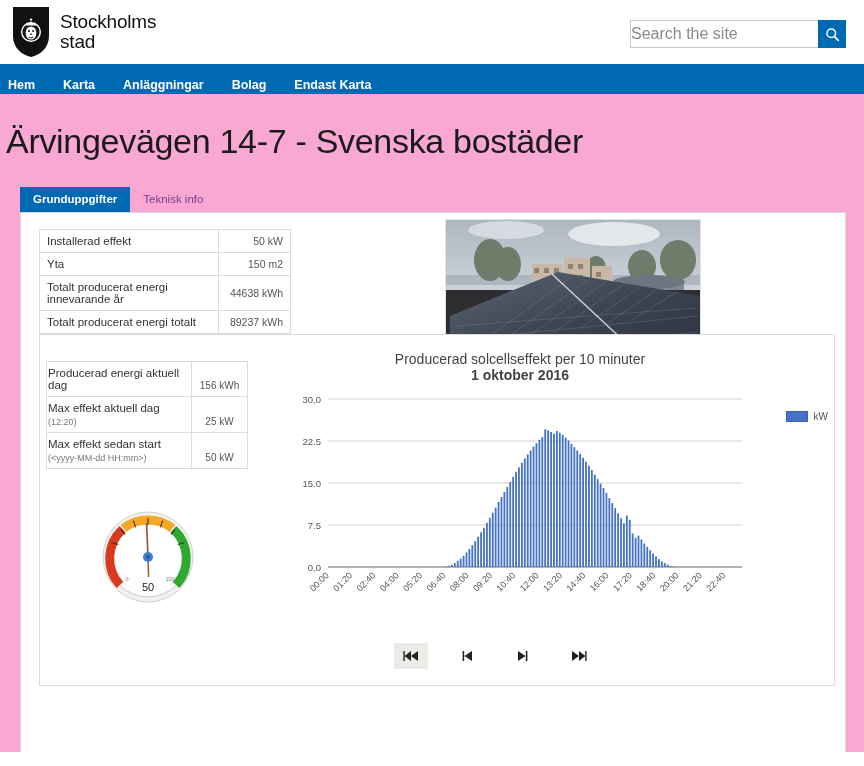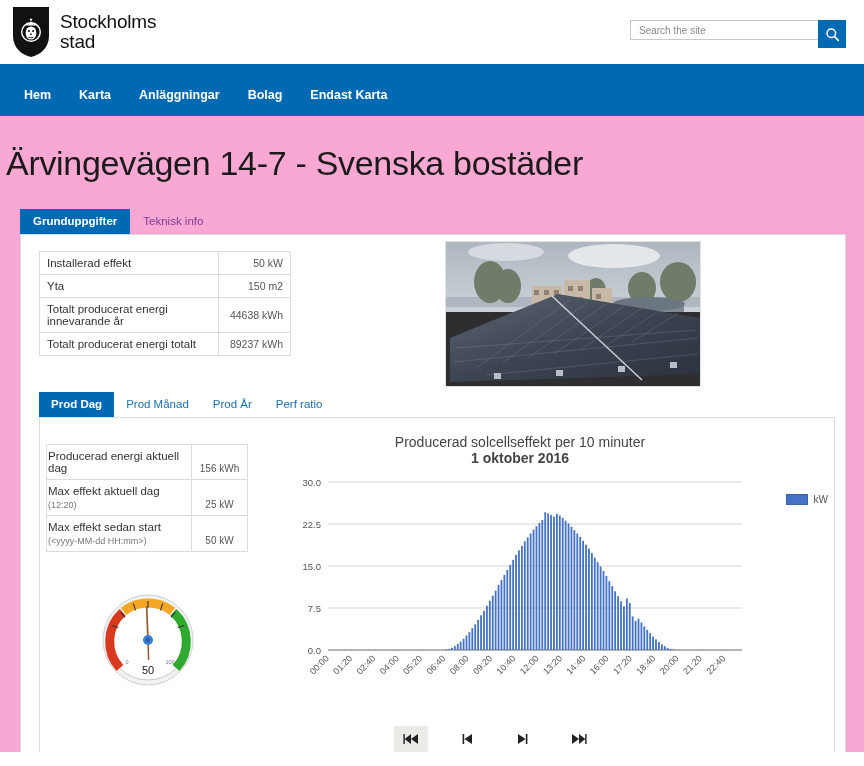--- a/index.html
+++ b/index.html
@@ -21,34 +21,34 @@
   .crest { width: 38px; height: 52px; }
   .logo-text {
     margin-left: 10px; font-size: 19px; line-height: 20px;
     color: #111; font-weight: 400; letter-spacing: -0.2px;
   }
   .search-box {
     position: absolute; right: 18px; top: 20px;
     display: flex; align-items: stretch; height: 28px;
   }
   .search-input {
-    width: 188px; height: 20px; border: 1px solid #c9c9c9; border-right: none;
-    padding: 0 8px; font-size: 10px; color: #666;
+    width: 188px; height: 28px; border: 1px solid #c9c9c9; border-right: none;
+    padding: 0 0; font-size: 16px; color: #666;
     font-family: "Liberation Sans", sans-serif; outline: none; background: #fff;
   }
   .search-input::placeholder { color: #8a8a8a; }
   .search-btn {
     width: 28px; height: 28px; background: #0069b4; border: none;
     display: flex; align-items: center; justify-content: center; cursor: pointer; padding: 0;
   }
 
   
   .navbar {
-    height: 52px; background: #0069b4; display: flex; align-items: flex-end;
-    padding-left: 20px;
+    height: 30px; background: #0069b4; display: flex; align-items: flex-start;
+    padding-left: 4px;
   }
   .nav-item {
     color: #fff; font-size: 12.5px; font-weight: bold;
     padding: 0 14px; line-height: 42px; cursor: pointer; white-space: nowrap;
   }
   .nav-item:first-child { padding-left: 4px; }
 
   
   .page-title {
     font-size: 34px; font-weight: 400; color: #1a1a1a;
@@ -266,26 +266,20 @@
         <line x1="106" y1="54" x2="196" y2="138" stroke="#dfe4ea" stroke-width="1.6" opacity="0.85"></line>
         <g fill="#b9bfc6">
           <rect x="48" y="131" width="7" height="6"></rect>
             <rect x="110" y="128" width="7" height="6"></rect>
           <rect x="172" y="124" width="7" height="6"></rect>
             <rect x="224" y="120" width="7" height="6"></rect>
         </g>
       </svg>
     </div>
 
-    <div class="prod-tabs">
-      <div class="prod-tab active">Prod Dag</div>
-      <div class="prod-tab">Prod Månad</div>
-      <div class="prod-tab">Prod År</div>
-      <div class="prod-tab">Perf ratio</div>
-    </div>
 
     <div class="inner-card">
 
       <table class="metrics">
         <tbody>
           <tr>
             <td>Producerad energi aktuell dag</td>
             <td class="val">156 kWh</td>
           </tr>
           <tr>

